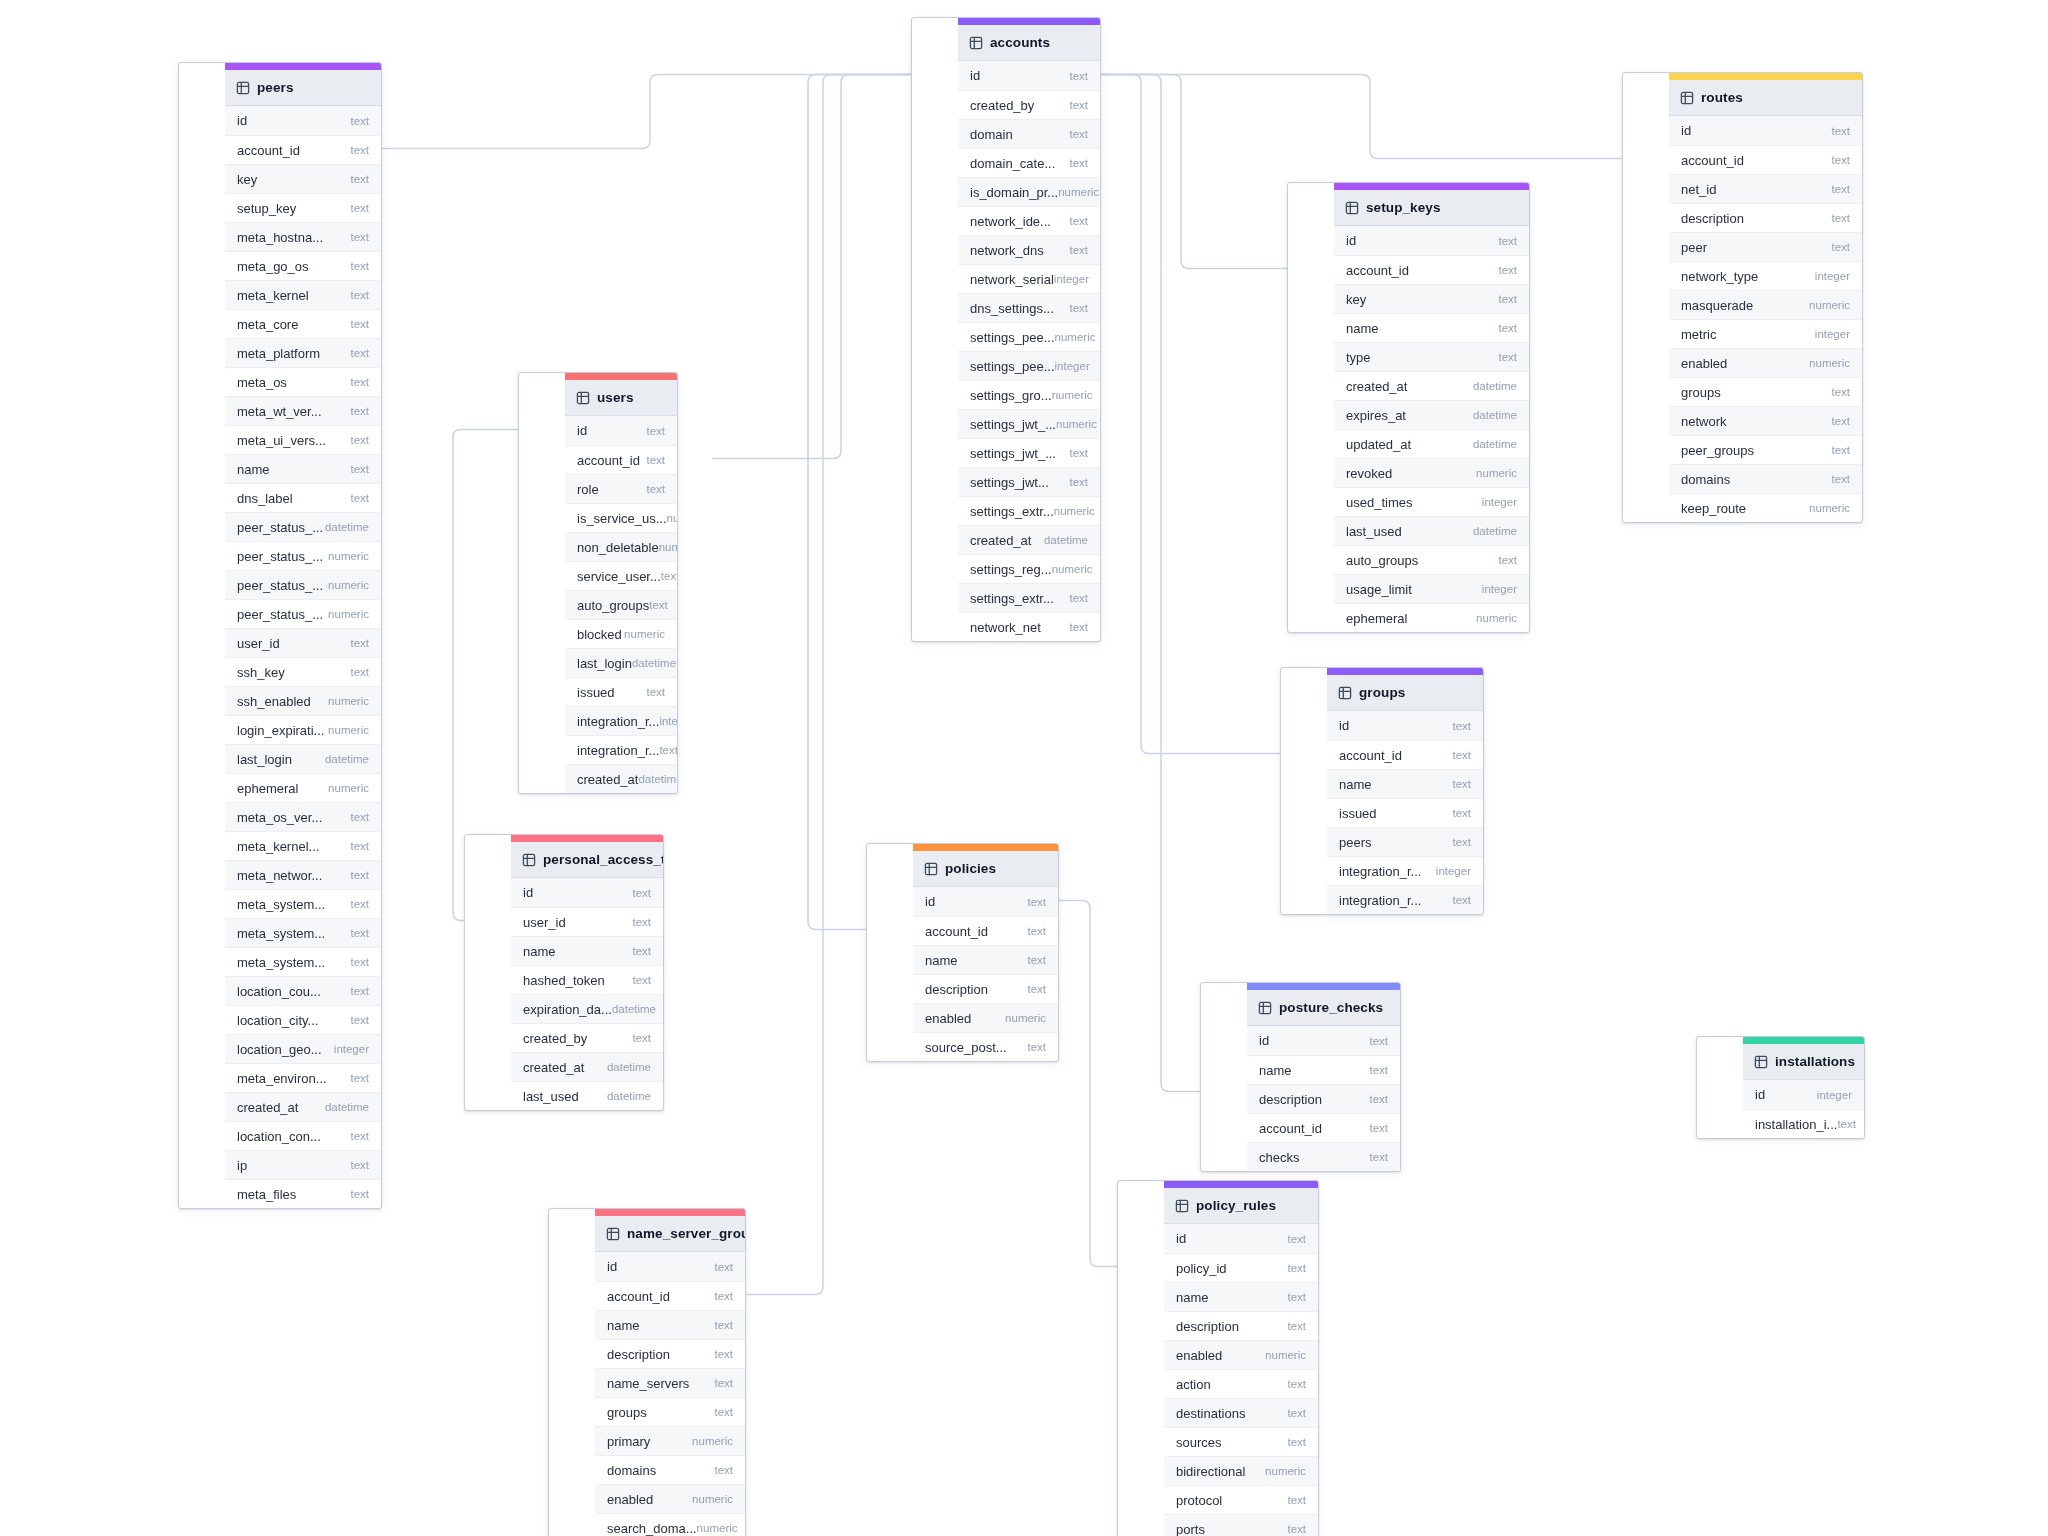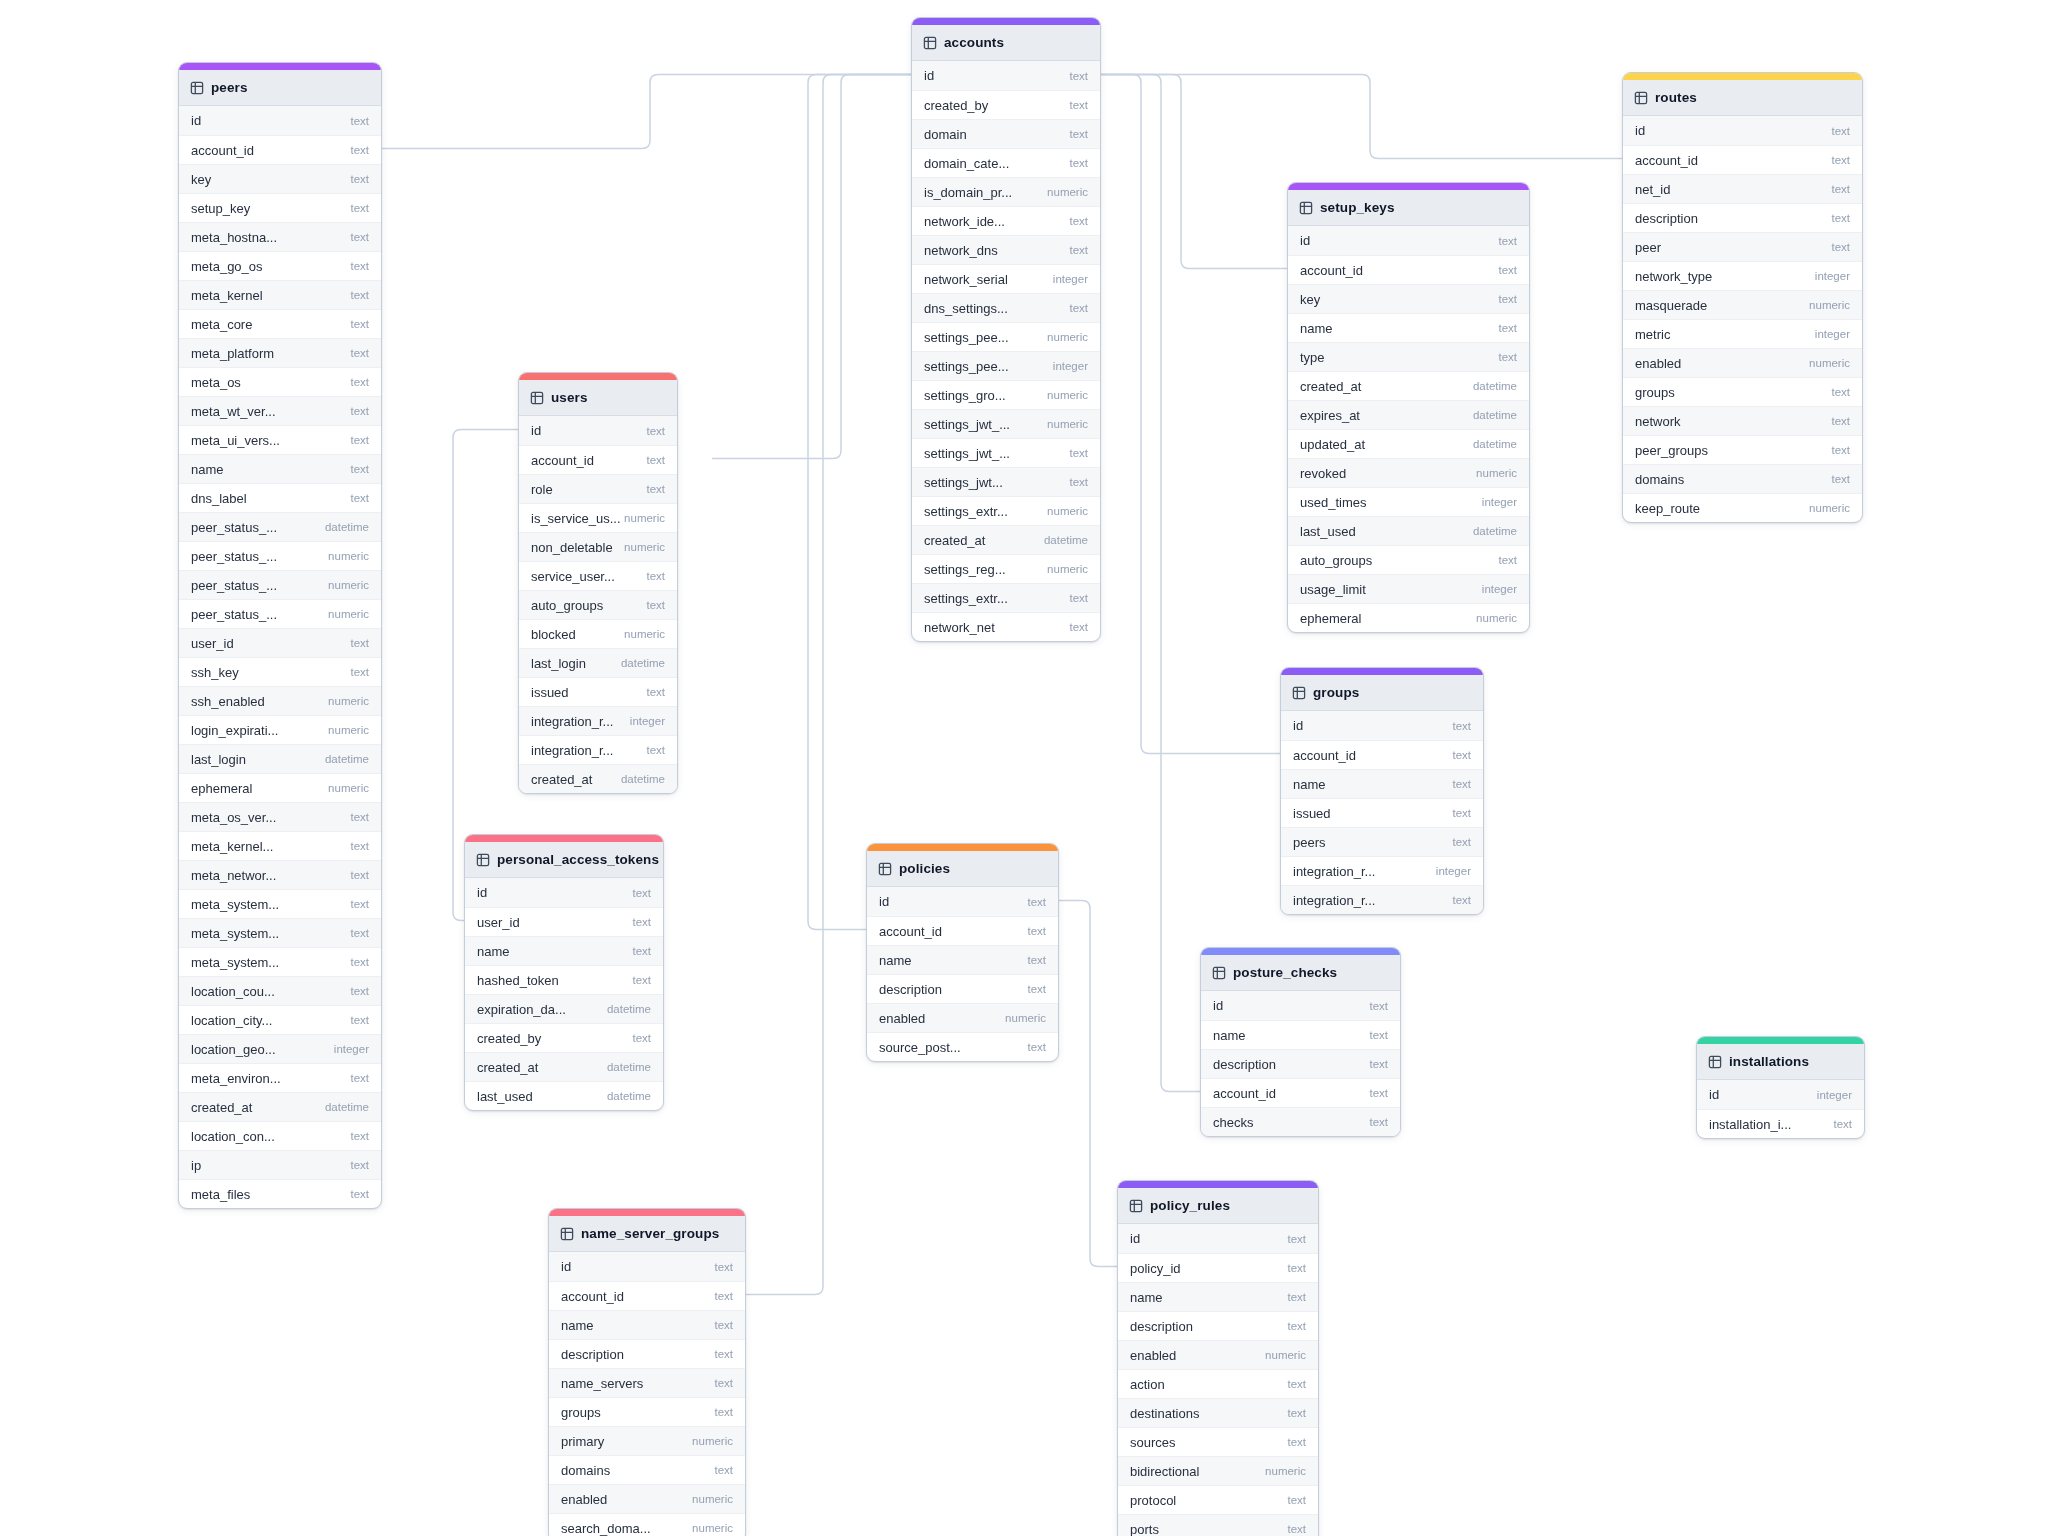--- a/index.html
+++ b/index.html
@@ -6,24 +6,25 @@
   body{
     width:2048px;height:1536px;position:relative;overflow:hidden;
     background:#ffffff;
     font-family:"Liberation Sans","DejaVu Sans",sans-serif;
   }
   #connector-layer{position:absolute;left:0;top:0;width:2048px;height:1536px;}
   .table-card{
     position:absolute;
     background:#ffffff;
     border:1px solid #c3cddb;
-    border-radius:9px;
+    border-radius:3px;
     box-shadow:0 1px 2px rgba(16,24,40,.10),0 2px 8px rgba(16,24,40,.06);
     overflow:hidden;
     box-sizing:border-box;
+    padding-left:46px;
   }
   .accent{height:7px;}
   .thead{
     height:36px;display:flex;align-items:center;gap:7px;
     padding:0 11px;background:#e9edf2;border-bottom:1px solid #d6dde6;
     box-sizing:border-box;
   }
   .tname{font-weight:bold;font-size:13.5px;color:#0f1728;letter-spacing:.1px;}
   .ticon{display:flex;align-items:center;}
   .frow{
@@ -629,21 +630,21 @@
           <div class="frow">
     <span class="fname">integration_r...</span>
     <span class="ftype">integer</span>
   </div>
           <div class="frow">
     <span class="fname">integration_r...</span>
     <span class="ftype">text</span>
   </div>
         </div>
   </div>
-      <div class="table-card" style="left: 1200px; top: 947px; width: 201px;">
+      <div class="table-card" style="left: 1200px; top: 982px; width: 201px;">
     <div class="accent" style="background: rgb(129, 140, 248);"></div>
     <div class="thead">
       <span class="ticon">
         <svg width="14" height="14" viewBox="0 0 14 14" fill="none">
           <rect x="1.4" y="1.4" width="11.2" height="11.2" rx="1.6" stroke="#3f4a5a" stroke-width="1.3"></rect>
           <line x1="1.4" y1="5.3" x2="12.6" y2="5.3" stroke="#3f4a5a" stroke-width="1.3"></line>
           <line x1="5.3" y1="1.4" x2="5.3" y2="12.6" stroke="#3f4a5a" stroke-width="1.3"></line>
         </svg>
       </span>
       <span class="tname">posture_checks</span>

